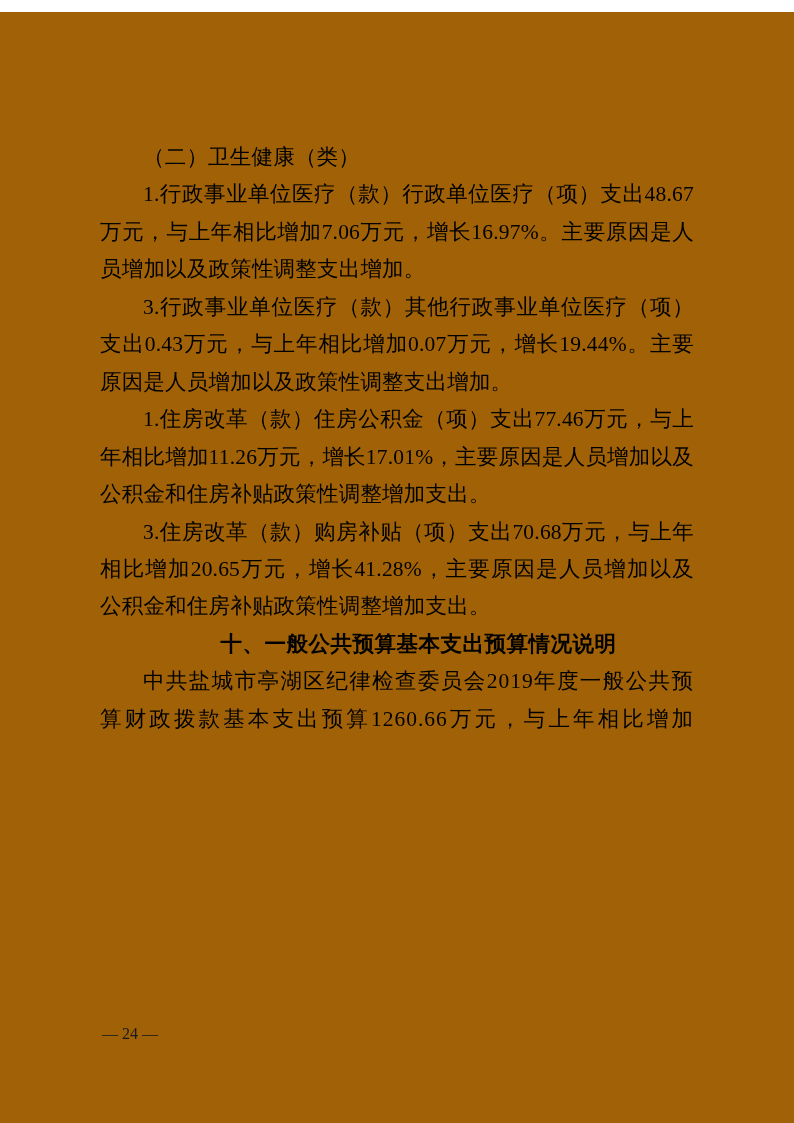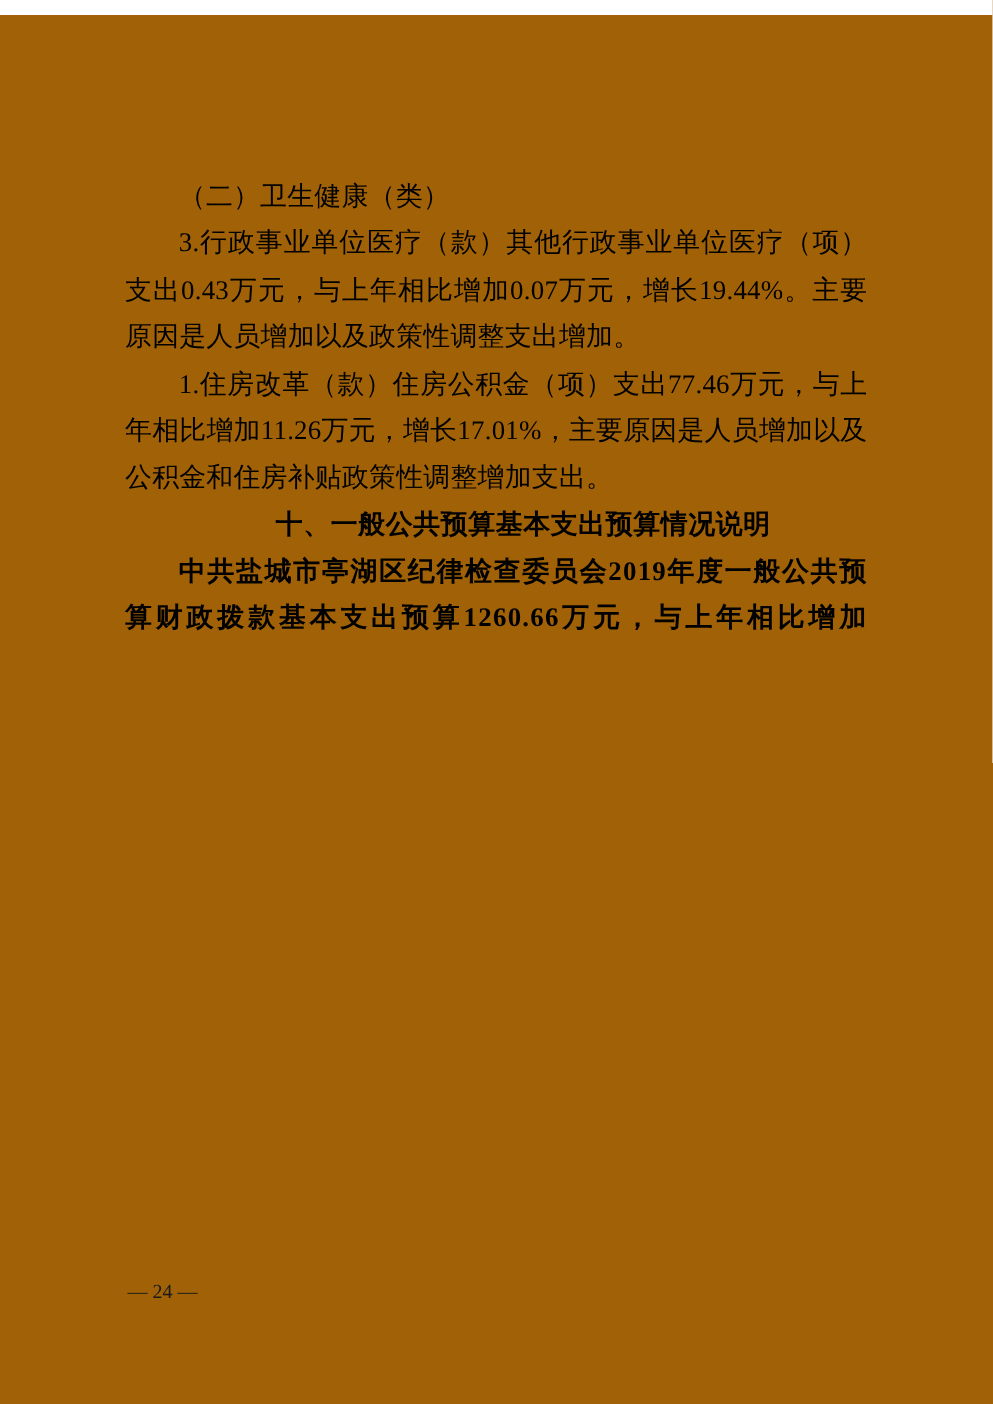--- a/index.html
+++ b/index.html
@@ -39,40 +39,41 @@
   .content p.section-main {
     font-family: "Liberation Sans", "DejaVu Sans", sans-serif;
     font-weight: 700;
     text-align: center;
     letter-spacing: 0.5px;
   }
   .content p.stretch-last {
     text-align: justify;
     text-align-last: justify;
     letter-spacing: 1px;
-    font-weight: bold;
   }
   .footer {
     position: absolute;
     left: 102px;
     top: 1010px;
     font-size: 16px;
     line-height: 24px;
     color: #1a1a1a;
     font-family: "Liberation Serif", "DejaVu Serif", serif;
   }
 </style>
 </head>
 <body>
 
 <div class="page">
   <div class="content">
     <p class="section-sub">（二）卫生健康（类）</p>
+    <p>1.行政事业单位医疗（款）行政单位医疗（项）支出48.67万元，与上年相比增加7.06万元，增长16.97%。主要原因是人员增加以及政策性调整支出增加。</p>
     <p>3.行政事业单位医疗（款）其他行政事业单位医疗（项）支出0.43万元，与上年相比增加0.07万元，增长19.44%。主要原因是人员增加以及政策性调整支出增加。</p>
     <p>1.住房改革（款）住房公积金（项）支出77.46万元，与上年相比增加11.26万元，增长17.01%，主要原因是人员增加以及公积金和住房补贴政策性调整增加支出。</p>
+    <p>3.住房改革（款）购房补贴（项）支出70.68万元，与上年相比增加20.65万元，增长41.28%，主要原因是人员增加以及公积金和住房补贴政策性调整增加支出。</p>
     <p class="section-main">十、一般公共预算基本支出预算情况说明</p>
     <p class="stretch-last">中共盐城市亭湖区纪律检查委员会2019年度一般公共预算财政拨款基本支出预算1260.66万元，与上年相比增加</p>
   </div>
 
   <div class="footer">
     <span>— 24 —</span>
   </div>
 </div>
 
 </body></html>

